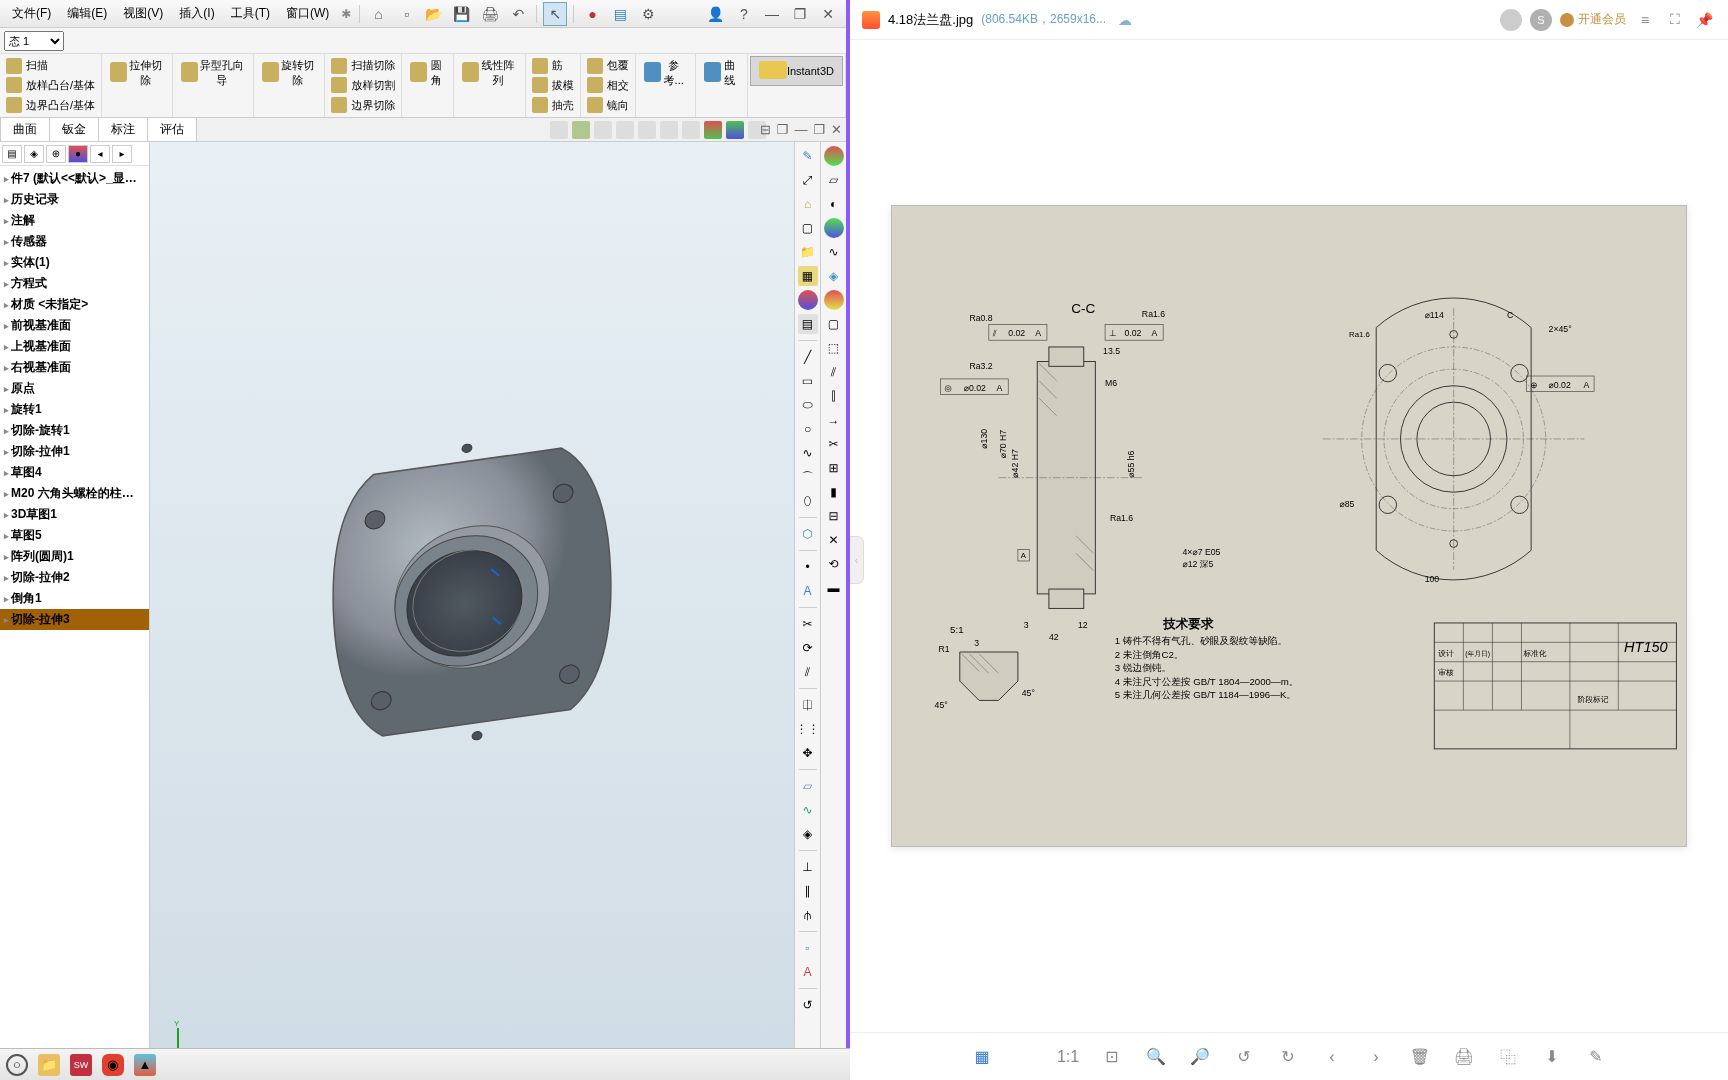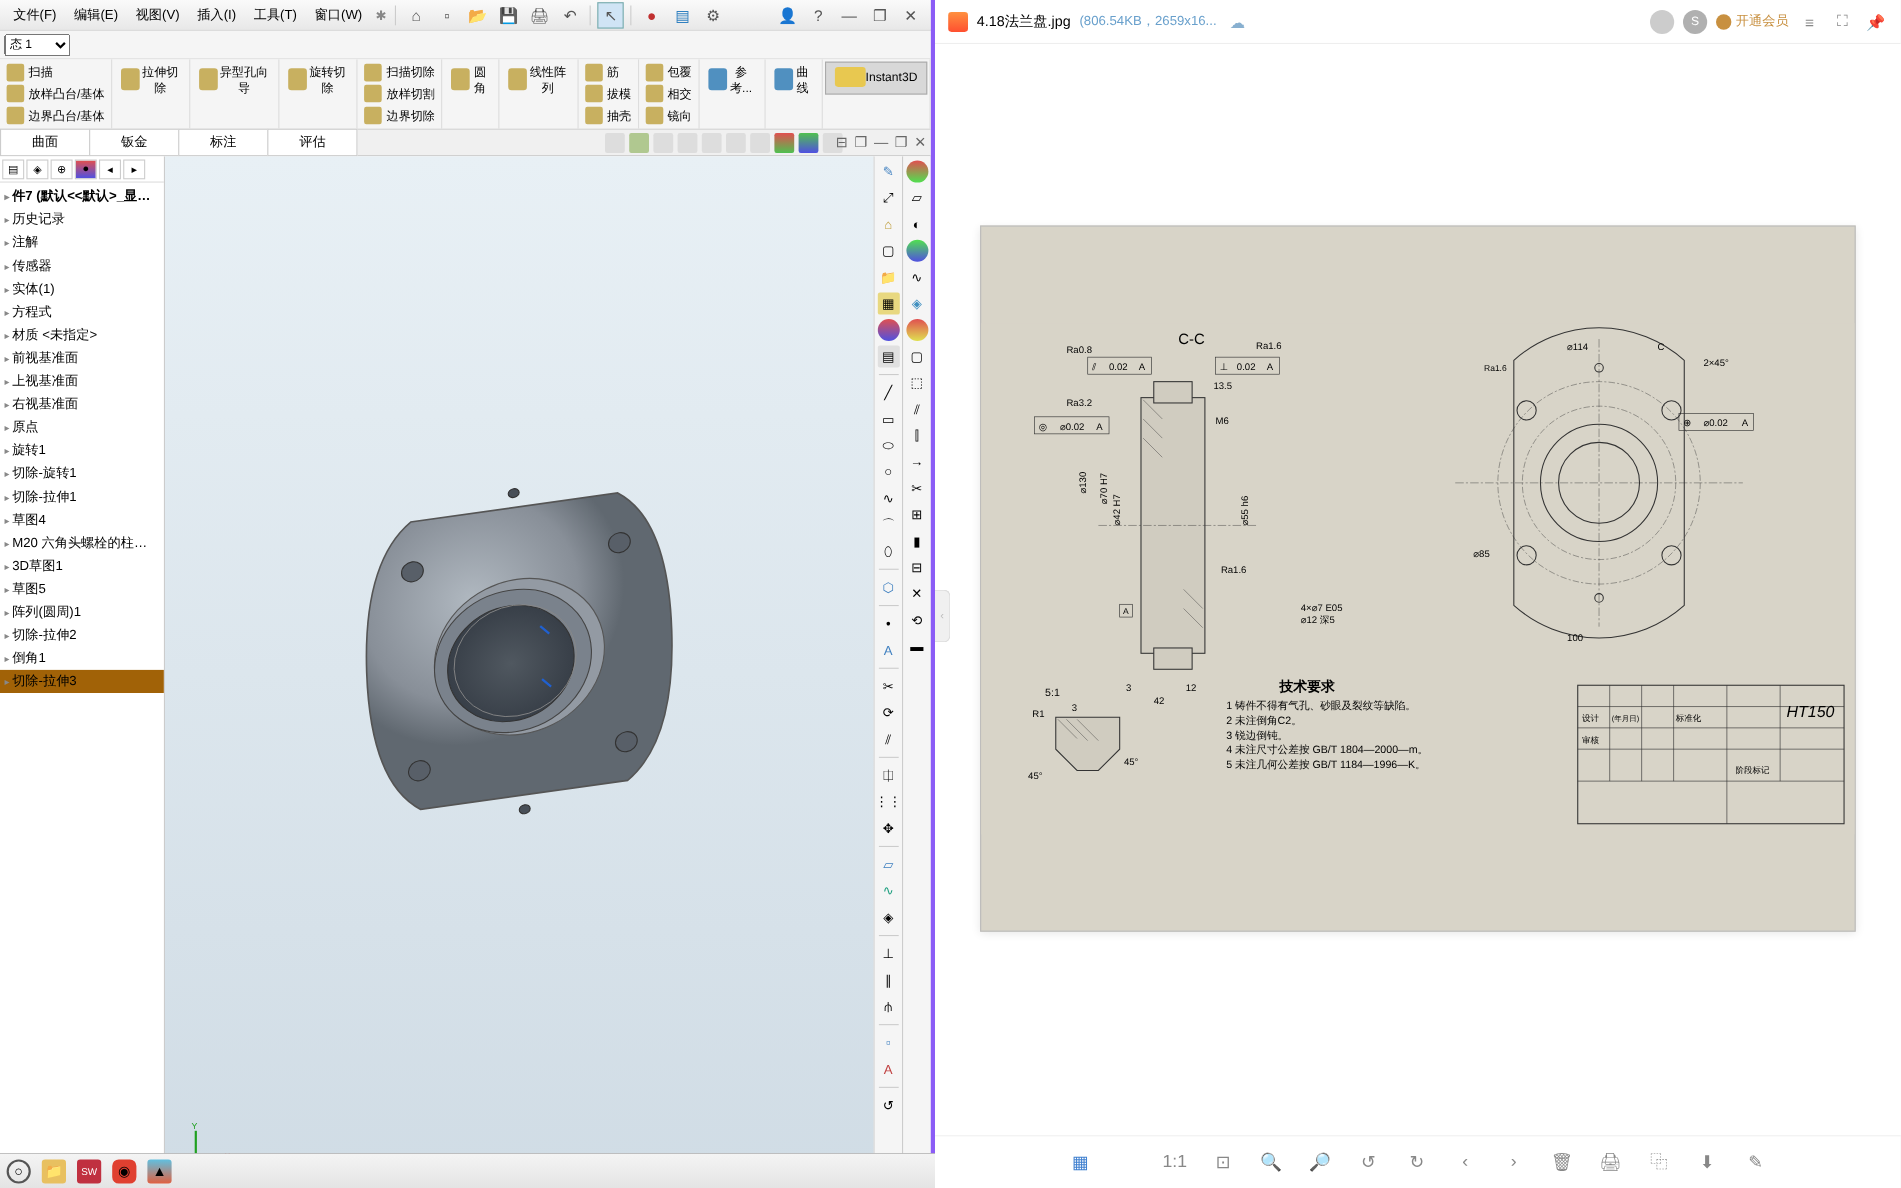--- a/index.html
+++ b/index.html
@@ -25,34 +25,34 @@
 .ribbon-group.rows { flex-direction: column; justify-content: space-around; }
 .ribbon-cmd-big { display: flex; flex-direction: row; align-items: center; padding: 2px 6px; font-size: 11px; cursor: pointer; text-align: center; }
 .ribbon-cmd-big .ico { width: 20px; height: 20px; background: #c8b060; border-radius: 3px; margin-bottom: 2px; }
 .ribbon-cmd-small { display: flex; align-items: center; padding: 1px 4px; font-size: 11px; cursor: pointer; white-space: nowrap; }
 .ribbon-cmd-small .ico { width: 16px; height: 16px; background: #c8b060; border-radius: 2px; margin-right: 4px; flex-shrink: 0; }
 .ribbon-cmd-big.instant3d { background: #d8d8d8; border: 1px solid #aaa; padding: 4px 8px; }
 .ribbon-cmd-big.instant3d .ico { width: 28px; height: 18px; background: #e8c850; }
 
 
 .tabs-row { height: 24px; background: #f0f0f0; display: flex; align-items: center; border-bottom: 1px solid #ccc; font-size: 12px; position: relative; }
-.tab { padding: 3px 28px; border: 1px solid #ccc; background: #fff; margin-right: -1px; cursor: pointer; }
+.tab { padding: 3px 12px; border: 1px solid #ccc; background: #fff; margin-right: -1px; cursor: pointer; }
 .view-toolbar { position: absolute; right: 80px; display: flex; gap: 4px; }
 .view-toolbar .vico { width: 18px; height: 18px; background: #ddd; border-radius: 2px; cursor: pointer; }
 .doc-controls { position: absolute; right: 4px; display: flex; gap: 6px; font-size: 13px; color: #666; }
 
 
 .main-area { flex: 1; display: flex; overflow: hidden; position: relative; }
 
 
 .tree-panel { width: 150px; background: #fff; border-right: 1px solid #ccc; display: flex; flex-direction: column; font-size: 12px; }
 .tree-tabs { height: 24px; display: flex; border-bottom: 1px solid #ddd; align-items: center; padding: 0 2px; }
 .tree-tabs .ttab { width: 20px; height: 18px; border: 1px solid #ccc; margin-right: 2px; display: flex; align-items: center; justify-content: center; font-size: 10px; }
 .tree-list { flex: 1; overflow-y: auto; padding: 2px 0; }
-.tree-item { padding: 2px 4px; cursor: pointer; white-space: nowrap; overflow: hidden; text-overflow: ellipsis; }
+.tree-item { padding: 2px 4px; cursor: pointer; white-space: nowrap; overflow: hidden; text-overflow: ellipsis; font-weight: bold; }
 .tree-item.sel { background: #a16207; }
 .tree-item::before { content: "▸ "; color: #888; font-size: 9px; }
 .tree-scroll { height: 16px; border-top: 1px solid #ccc; display: flex; align-items: center; justify-content: flex-end; padding-right: 4px; font-size: 10px; color: #888; }
 
 
 .viewport { flex: 1; background: linear-gradient(#e8f0f5, #d0dce5); position: relative; }
 .triad { position: absolute; left: 20px; bottom: 20px; width: 40px; height: 40px; }
 
 
 .side-tb { width: 26px; background: #f5f5f5; border-left: 1px solid #ccc; display: flex; flex-direction: column; align-items: center; padding: 4px 0; gap: 4px; overflow: hidden; }

